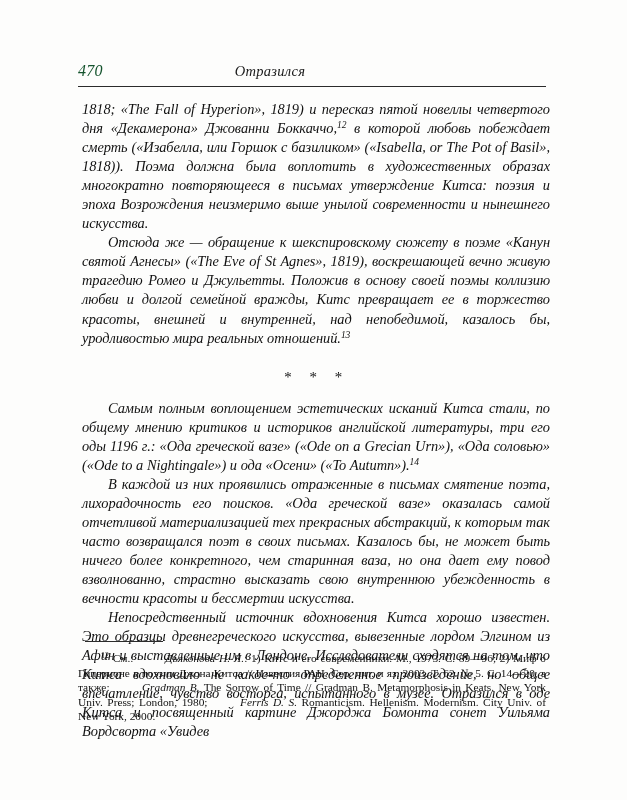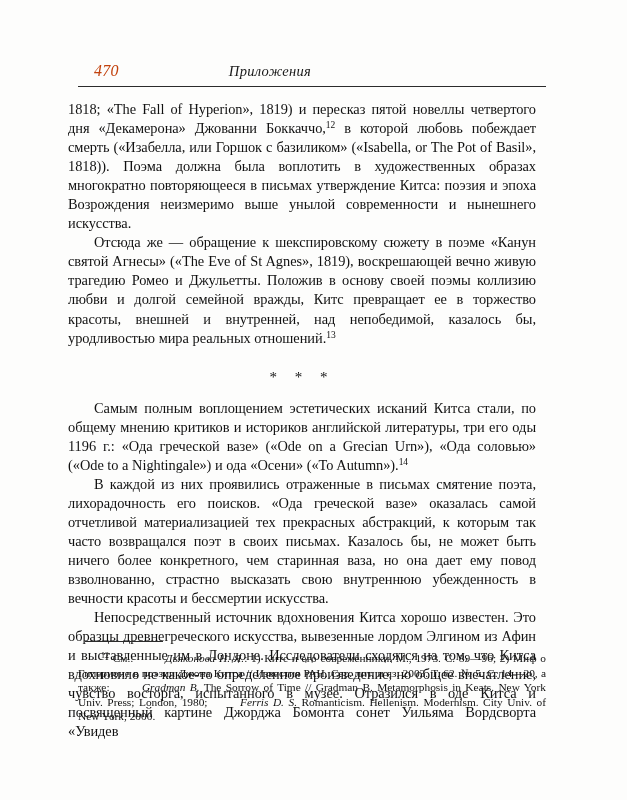--- a/index.html
+++ b/index.html
@@ -23,26 +23,26 @@
   
   .running-head {
     position: absolute;
     left: 78px;
     top: 62px;
     width: 468px;
     height: 22px;
   }
   .folio {
     position: absolute;
-    left: 16px;
+    left: 0;
     top: 0;
     font-style: italic;
     font-size: 16px;
     letter-spacing: 0.2px;
-    color: #c2410c;
+    color: #14532d;
   }
   .head-title {
     position: absolute;
     left: 0;
     right: 0;
     top: 1px;
     text-align: center;
     font-style: italic;
     font-size: 14.5px;
     letter-spacing: 0.3px;
@@ -54,23 +54,24 @@
     left: 78px;
     top: 86px;
     width: 468px;
     height: 1px;
     background: #2b2b2b;
   }
 
   
   .body-col {
     position: absolute;
-    left: 68px;
+    left: 82px;
     top: 100px;
     width: 468px;
+    font-style: italic;
   }
   p.para {
     margin: 0;
     font-size: 14.4px;
     line-height: 19.05px;
     text-align: justify;
     text-indent: 26px;
     color: #111111;
     letter-spacing: -0.05px;
     word-spacing: 0.1px;
@@ -123,21 +124,21 @@
   }
   .it { font-style: italic; margin-left: 28px; }
 </style>
 </head>
 <body>
 
 <div class="page">
 
   <div class="running-head">
     <span class="folio">470</span>
-    <span class="head-title">Приложения</span>
+    <span class="head-title">Отразился</span>
   </div>
   <div class="head-rule"></div>
 
   <div class="body-col" id="body-col">
       <p class="para no-indent"><span>1818; «The Fall of Hyperion», 1819) и пересказ пятой новеллы четвертого дня «Декамерона» Джованни Боккаччо,</span><sup>12</sup><span> в которой любовь побеждает смерть («Изабелла, или Горшок с базиликом» («Isabella, or The Pot of Basil», 1818)). Поэма должна была воплотить в художественных образах многократно повторяющееся в письмах утверждение Китса: поэзия и эпоха Возрождения неизмеримо выше унылой современности и нынешнего искусства.</span></p>
       <p class="para"><span>Отсюда же — обращение к шекспировскому сюжету в поэме «Канун святой Агнесы» («The Eve of St Agnes», 1819), воскрешающей вечно живую трагедию Ромео и Джульетты. Положив в основу своей поэмы коллизию любви и долгой семейной вражды, Китс превращает ее в торжество красоты, внешней и внутренней, над непобедимой, казалось бы, уродливостью мира реальных отношений.</span><sup>13</sup></p>
       <div class="asterisks">* * *</div>
       <p class="para"><span>Самым полным воплощением эстетических исканий Китса стали, по общему мнению критиков и историков английской литературы, три его оды 1196 г.: «Ода греческой вазе» («Ode on a Grecian Urn»), «Ода соловью» («Ode to a Nightingale») и ода «Осени» («To Autumn»).</span><sup>14</sup></p>
       <p class="para"><span>В каждой из них проявились отраженные в письмах смятение поэта, лихорадочность его поисков. «Ода греческой вазе» оказалась самой отчетливой материализацией тех прекрасных абстракций, к которым так часто возвращался поэт в своих письмах. Казалось бы, не может быть ничего более конкретного, чем старинная ваза, но она дает ему повод взволнованно, страстно высказать свою внутреннюю убежденность в вечности красоты и бессмертии искусства.</span></p>
       <p class="para"><span>Непосредственный источник вдохновения Китса хорошо известен. Это образцы древнегреческого искусства, вывезенные лордом Элгином из Афин и выставленные им в Лондоне. Исследователи сходятся на том, что Китса вдохновило не какое-то определенное произведение, но общее впечатление, чувство восторга, испытанного в музее. Отразился в оде Китса и посвященный картине Джорджа Бомонта сонет Уильяма Вордсворта «Увидев</span></p>

